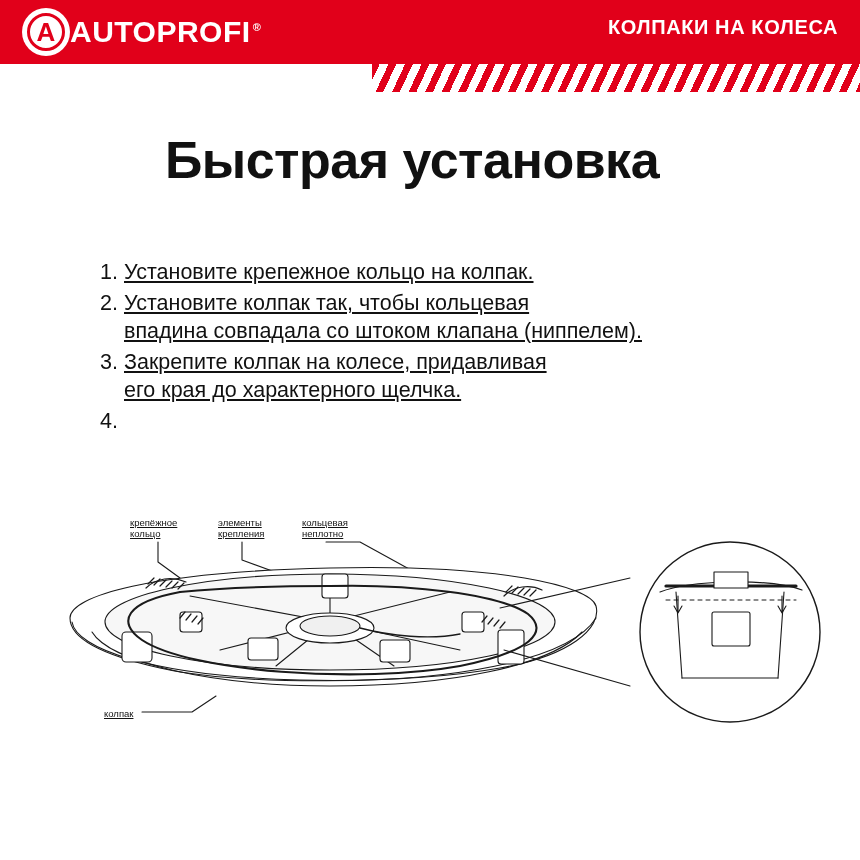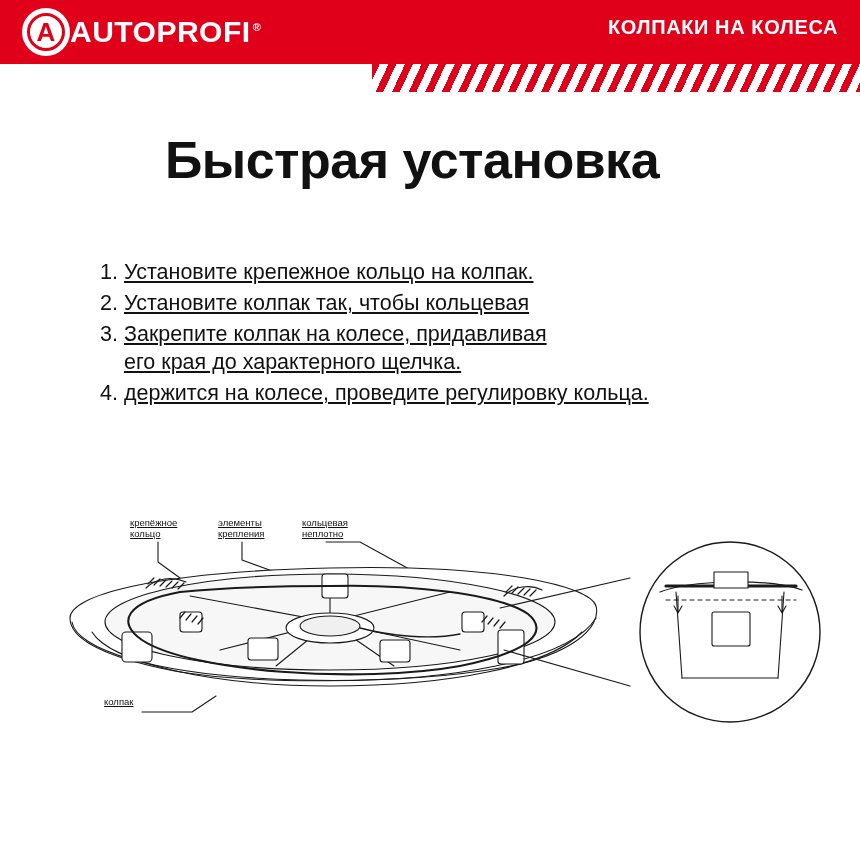--- a/index.html
+++ b/index.html
@@ -177,21 +177,21 @@
     height: 240px;
   }
   .callout {
     position: absolute;
     font-size: 9.5px;
     color: #111111;
     line-height: 11px;
     white-space: pre-line;
     text-decoration: underline;
   }
-  .cap-label { left: 74px; top: 196px; }
+  .cap-label { left: 74px; top: 208px; }
   .ring-label { left: 100px; top: 17px; }
   .elements-label { left: 188px; top: 17px; }
   .groove-label { left: 272px; top: 17px; }
 </style>
 </head>
 <body>
 
 <div class="header">
   <div class="header-red"></div>
   <div class="header-white-wedge"></div>
@@ -218,35 +218,35 @@
     <div class="step-num">1.</div>
     <div class="step-text">
       <span>Установите крепежное кольцо на колпак.</span>
     </div>
   </div>
 
   <div class="step">
     <div class="step-num">2.</div>
     <div class="step-text">
       <span>Установите колпак так, чтобы кольцевая</span>
+      <span>впадина совпадала со штоком клапана (ниппелем).</span>
     </div>
   </div>
 
   <div class="step">
     <div class="step-num">3.</div>
     <div class="step-text">
       <span>Закрепите колпак на колесе, придавливая</span>
       <span>его края до характерного щелчка.</span>
     </div>
   </div>
 
   <div class="step">
     <div class="step-num">4.</div>
     <div class="step-text">
-      <span>держится на колесе, проведите регулировку кольца.</span>
     </div>
   </div>
 
 </div>
 
 <div class="illustration">
 
   <svg width="800" height="240" viewBox="0 0 800 240">
     <g fill="none" stroke="#1a1a1a" stroke-width="1.1" stroke-linejoin="round" stroke-linecap="round">
 

